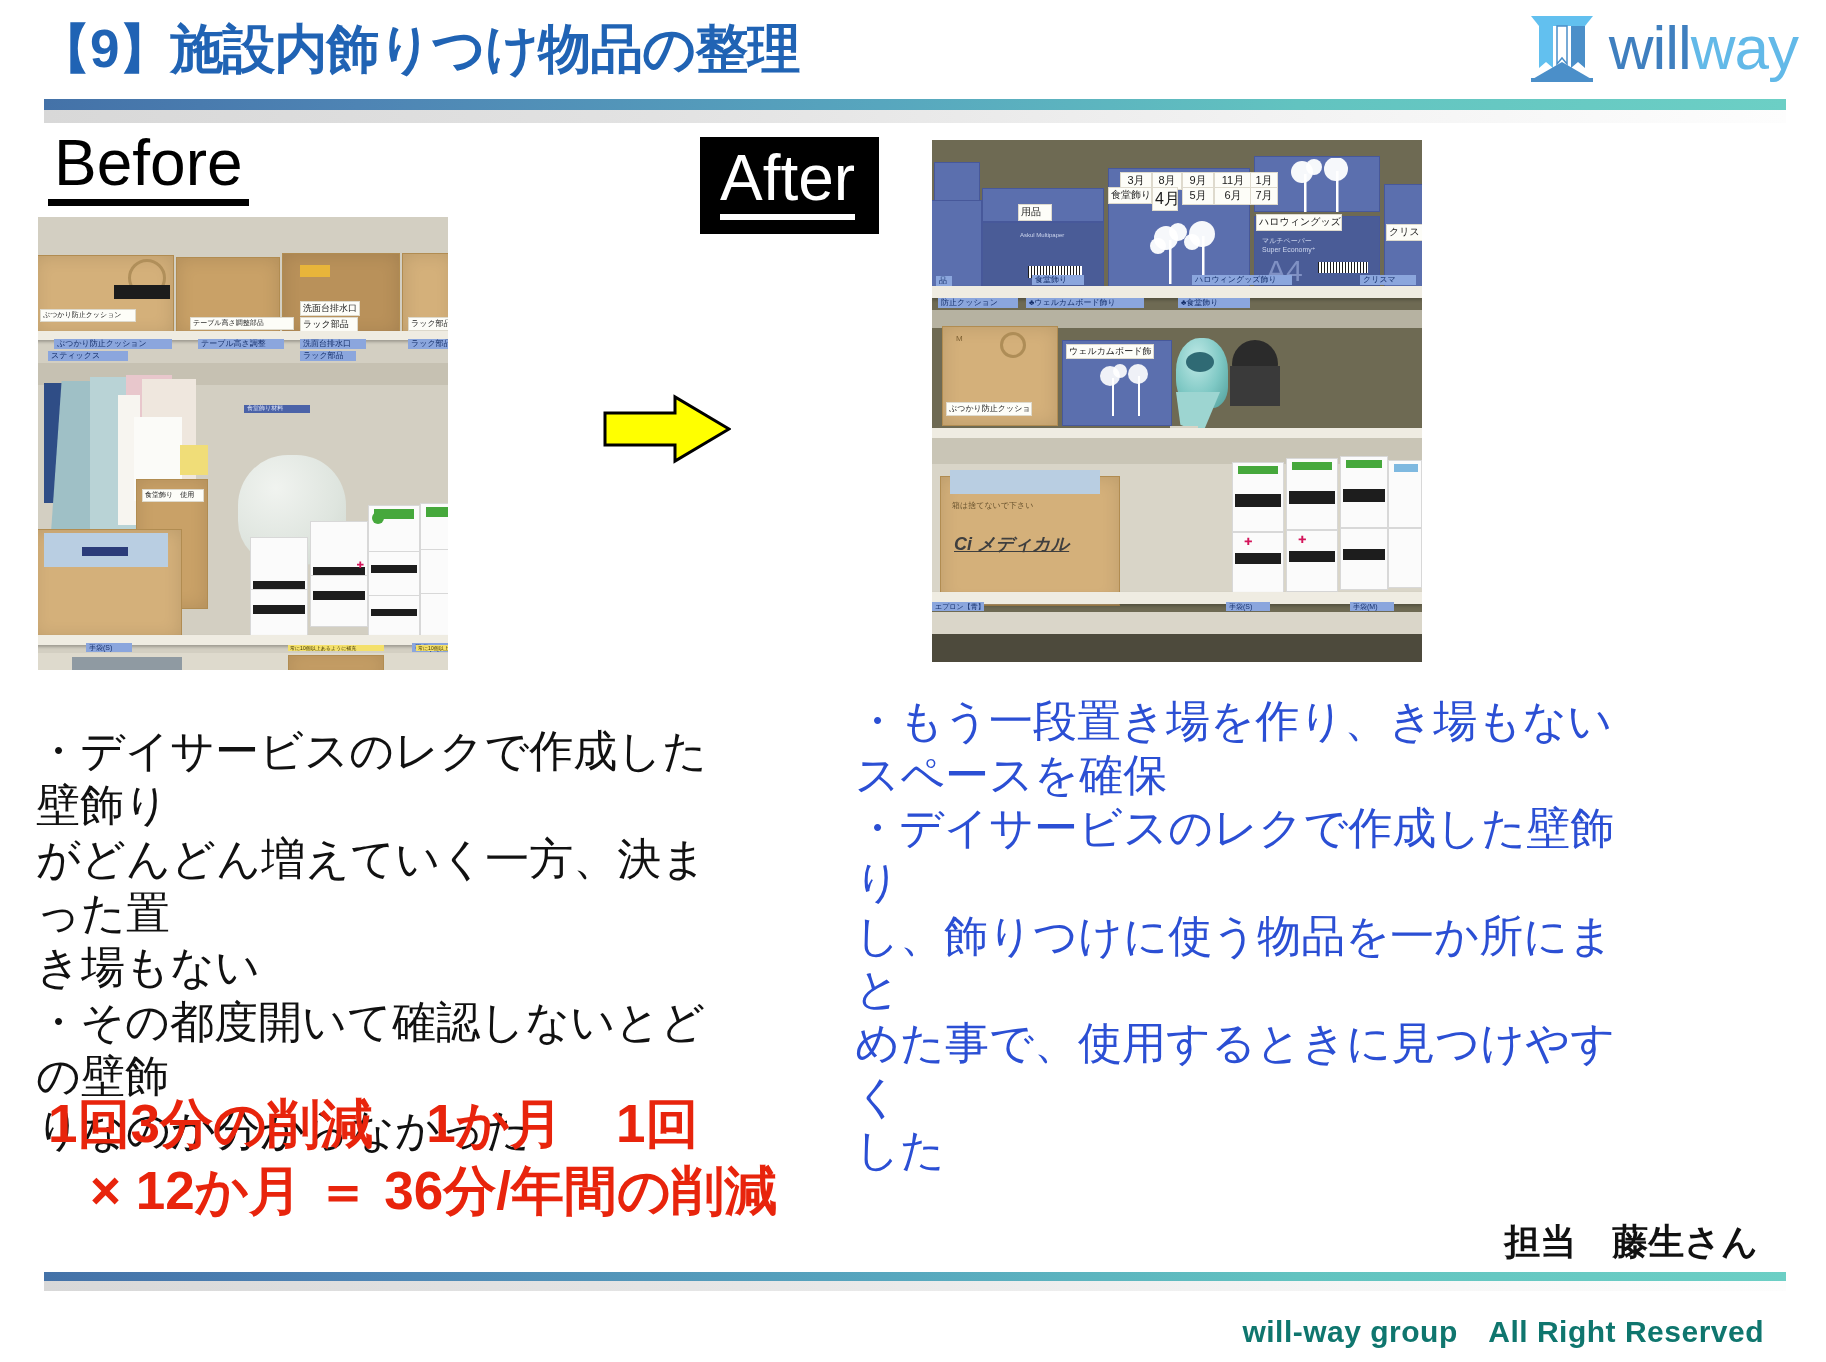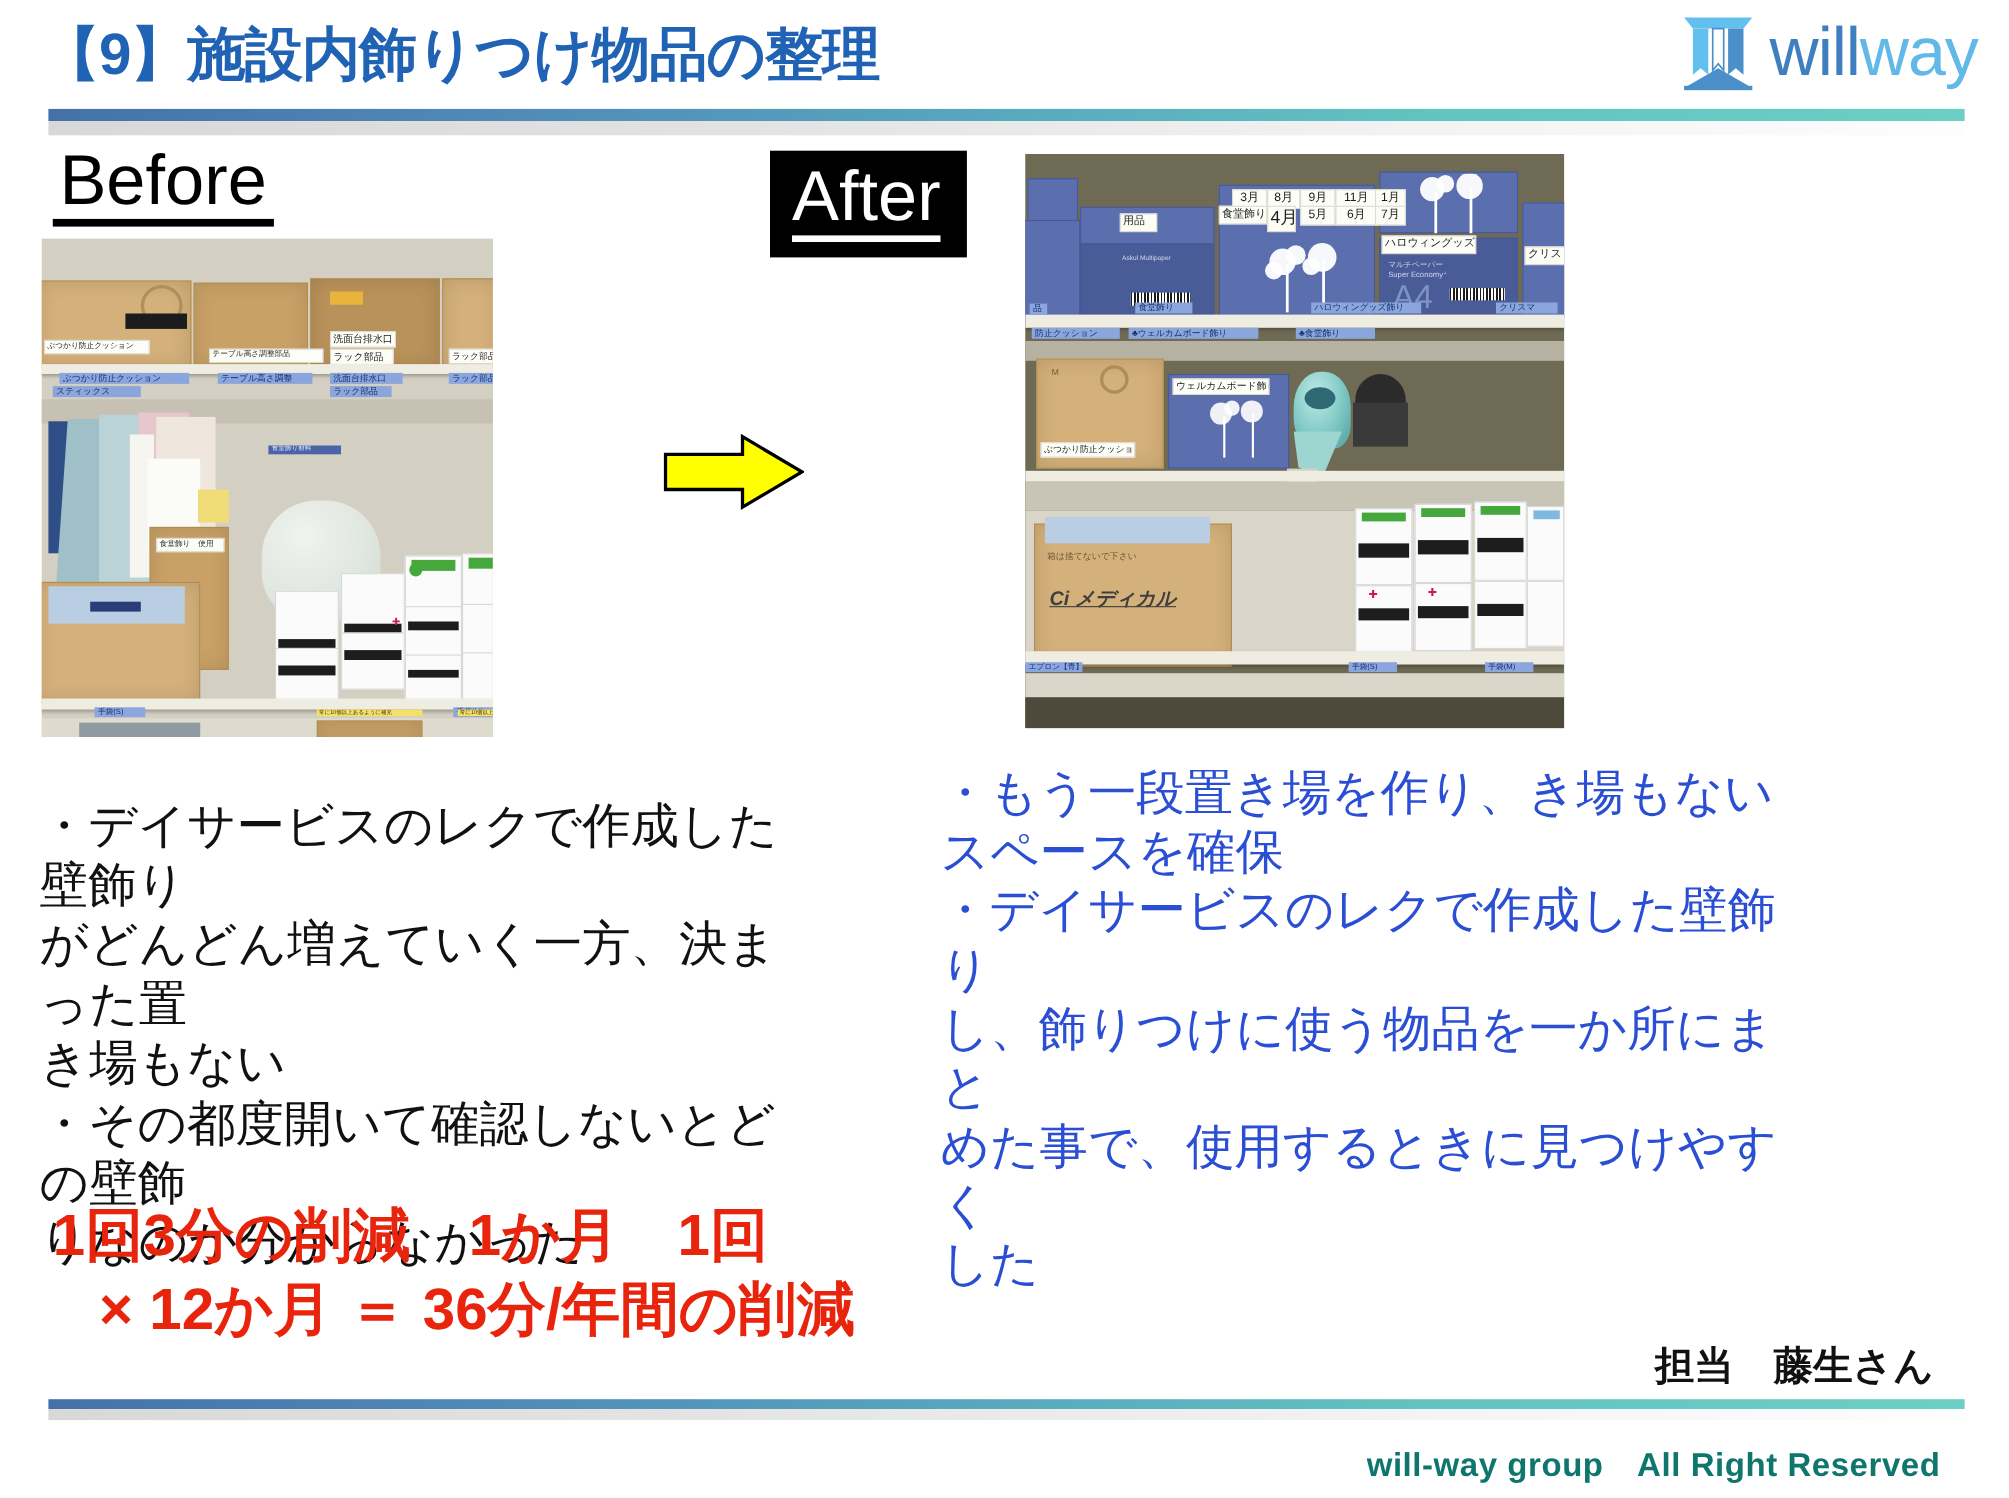--- a/index.html
+++ b/index.html
@@ -271,21 +271,21 @@
   <div class="tag" style="left:220px;top:32px;width:30px;font-size:11px;text-align:center;">8月</div>
   <div class="tag" style="left:250px;top:32px;width:32px;font-size:11px;text-align:center;">9月</div>
   <div class="tag" style="left:282px;top:32px;width:38px;font-size:11px;text-align:center;">11月</div>
   <div class="tag" style="left:318px;top:32px;width:28px;font-size:11px;text-align:center;">1月</div>
   <div class="tag" style="left:176px;top:47px;width:44px;font-size:10px;text-align:center;">食堂飾り</div>
   <div class="tag" style="left:220px;top:47px;width:26px;font-size:16px;text-align:center;">4月</div>
   <div class="tag" style="left:250px;top:47px;width:32px;font-size:11px;text-align:center;">5月</div>
   <div class="tag" style="left:282px;top:47px;width:38px;font-size:11px;text-align:center;">6月</div>
   <div class="tag" style="left:318px;top:47px;width:28px;font-size:11px;text-align:center;">7月</div>
 
-  <div class="tag" style="left:86px;top:54px;width:34px;font-size:10px;">用品</div>
+  <div class="tag" style="left:86px;top:64px;width:34px;font-size:10px;">用品</div>
   <div class="tag" style="left:324px;top:74px;width:86px;font-size:10px;">ハロウィングッズ</div>
   <div class="tag" style="left:454px;top:84px;width:38px;font-size:10px;">クリス</div>
 
   <div style="position:absolute;left:88px;top:92px;width:56px;height:6px;color:#cdd6ee;font-size:6px;line-height:1;">Askul Multipaper</div>
   <div style="position:absolute;left:330px;top:96px;width:80px;height:7px;color:#cdd6ee;font-size:7px;">マルチペーパー</div>
   <div style="position:absolute;left:330px;top:106px;width:90px;height:7px;color:#cdd6ee;font-size:7px;">Super Economy⁺</div>
   <div style="position:absolute;left:334px;top:114px;color:#8e9fd0;font-size:30px;font-weight:300;opacity:.8;">A4</div>
   <div style="position:absolute;left:96px;top:126px;width:54px;height:12px;background:repeating-linear-gradient(to right,#1a1a1a 0 1.5px,#fff 1.5px 3px);"></div>
   <div style="position:absolute;left:386px;top:122px;width:50px;height:11px;background:repeating-linear-gradient(to right,#1a1a1a 0 1.5px,#fff 1.5px 3px);"></div>
 

